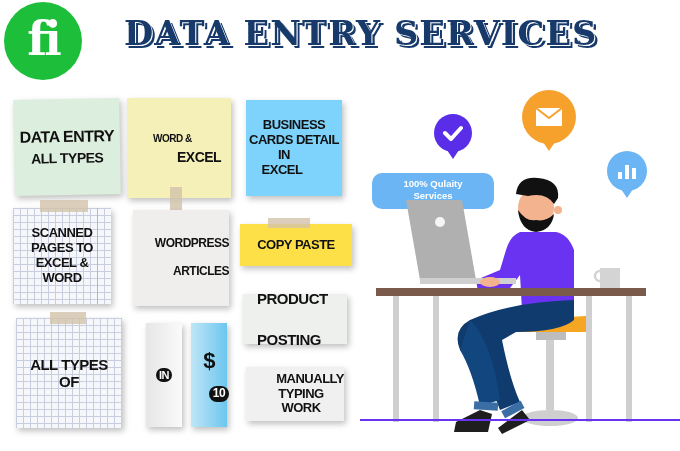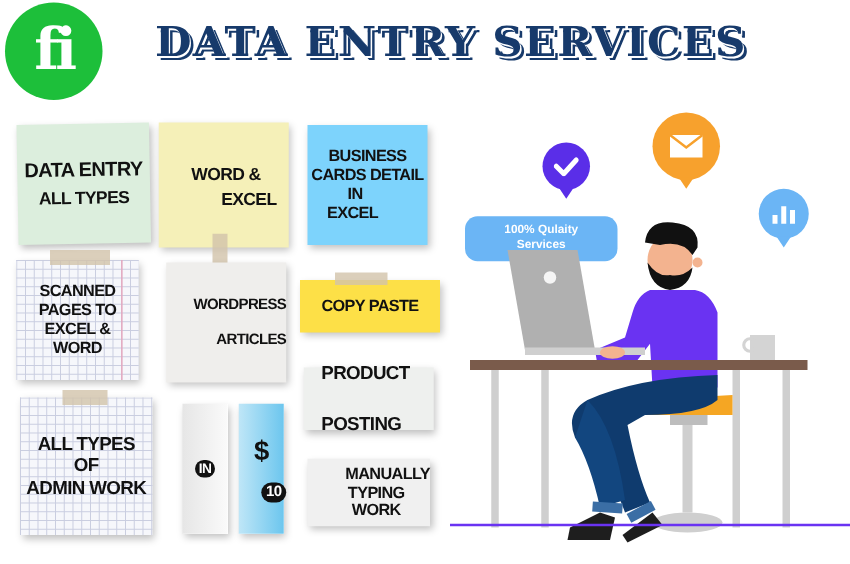--- a/index.html
+++ b/index.html
@@ -32,21 +32,21 @@
 </div>
 
 <div class="title">DATA ENTRY SERVICES</div>
 
 <div class="note" style="left:14px;top:99px;width:106px;height:96px;background:#dceedd;transform:rotate(-1deg);">
   <span class="t" style="font-size:16px;">Data Entry</span>
   <span class="t" style="font-size:14px;margin-top:4px;">All Types</span>
 </div>
 
 <div class="note" style="left:127px;top:98px;width:104px;height:100px;background:#f5f0b8;align-items:flex-start;padding-left:8px;">
-  <span class="t" style="font-size:14px;margin-left:18px;margin-top:2px;">Word &amp;</span>
+  <span class="t" style="font-size:10px;margin-left:18px;margin-top:2px;">Word &amp;</span>
   <span class="t" style="font-size:14px;margin-left:42px;margin-top:4px;">Excel</span>
 </div>
 <div class="tape" style="left:170px;top:187px;width:12px;height:30px;"></div>
 
 <div class="note" style="left:246px;top:100px;width:96px;height:96px;background:#7dd3fc;font-size:13px;">
   <span class="t">Business</span>
   <span class="t">Cards Detail</span>
   <span class="t" style="margin-right:20px;">In</span>
   <span class="t" style="margin-right:24px;">Excel</span>
 </div>
@@ -71,21 +71,20 @@
 <div class="tape" style="left:268px;top:218px;width:42px;height:10px;"></div>
 
 <div class="note" style="left:243px;top:294px;width:104px;height:50px;background:#eef0ee;font-size:15px;align-items:flex-start;padding-left:14px;gap:23px;">
   <span class="t">Product</span>
   <span class="t">Posting</span>
 </div>
 
 <div class="note grid" style="left:16px;top:318px;width:106px;height:110px;font-size:15px;">
   <span class="t">All Types</span>
   <span class="t">Of</span>
-  <span class="t">Admin Work</span>
 </div>
 <div class="tape" style="left:50px;top:312px;width:36px;height:12px;"></div>
 
 <div class="note" style="left:146px;top:323px;width:36px;height:104px;background:linear-gradient(90deg,#e6e6e6,#fafafa);">
   <span class="t" style="font-size:11px;background:#111;color:#fff;border-radius:8px;padding:1px 3px;">IN</span>
 </div>
 <div class="note" style="left:191px;top:323px;width:36px;height:104px;background:linear-gradient(90deg,#bfe6f7,#6cc6ee);">
   <span class="t" style="font-size:22px;">$</span>
   <span class="t" style="font-size:12px;background:#111;color:#fff;border-radius:8px;padding:1px 4px;margin-top:12px;margin-left:20px;">10</span>
 </div>

